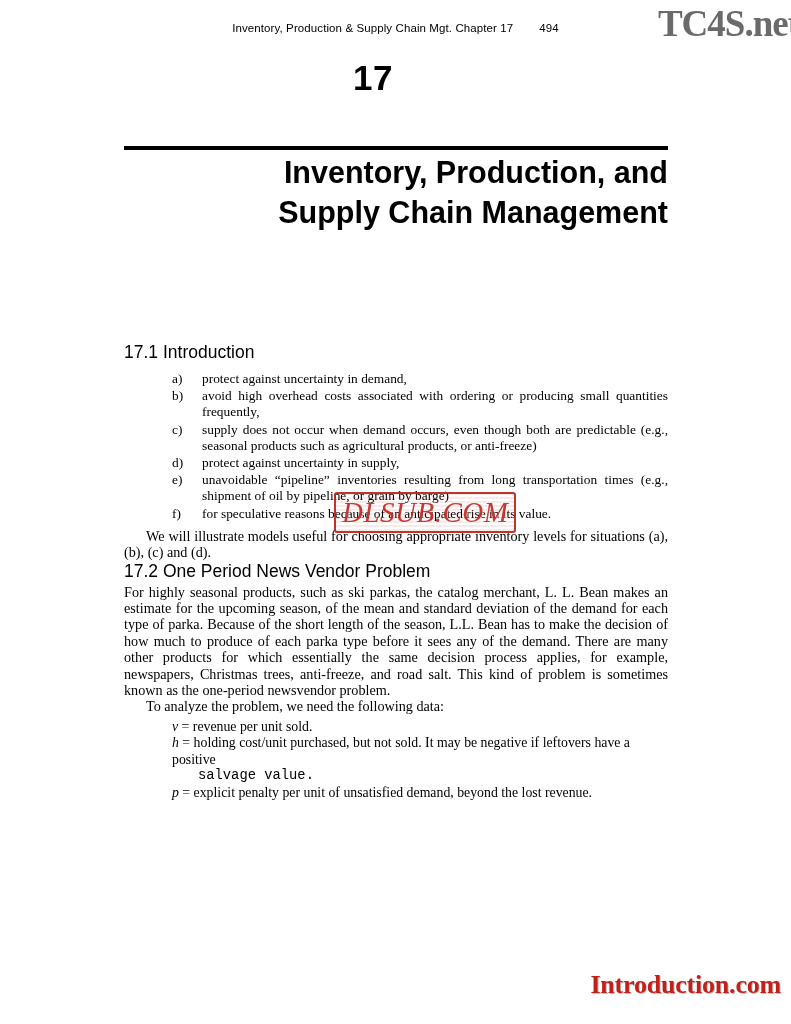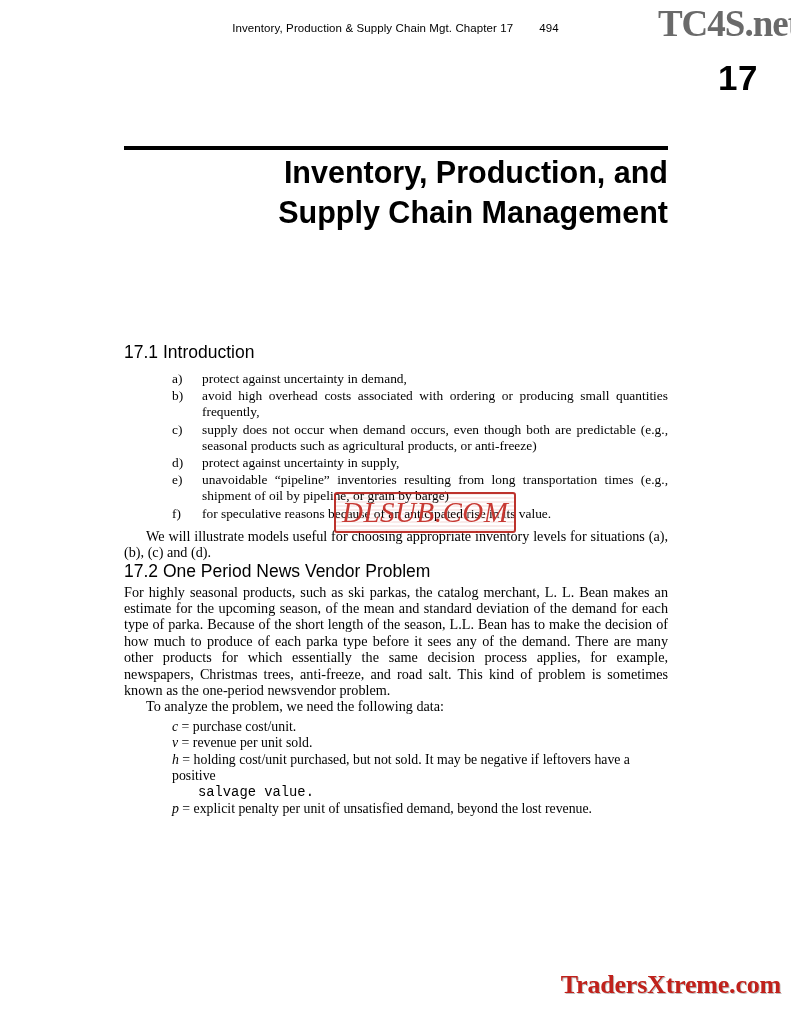--- a/index.html
+++ b/index.html
@@ -31,23 +31,23 @@
     color: #000;
   }
   .running-head .pg {
     margin-left: 26px;
   }
 
   
   .chapter-number {
     position: absolute;
     top: 58px;
-    left: 12px;
+    left: 0;
     width: 746px;
-    text-align: right;
+    text-align: center;
     font-family: "Liberation Sans", sans-serif;
     font-weight: bold;
     font-size: 35px;
     letter-spacing: 0.5px;
   }
 
   
   .title-rule {
     position: absolute;
     top: 146px;
@@ -222,24 +222,23 @@
       <li><span class="lbl">f)</span><span>for speculative reasons because of an anticipated rise in its value.</span></li>
     </ol>
 
     <p class="para indent tight" style="margin-top:6px;">We will illustrate models useful for choosing appropriate inventory levels for situations (a), (b), (c) and (d).</p>
 
     <h2 class="sec sec2">17.2 One Period News Vendor Problem</h2>
     <p class="para">For highly seasonal products, such as ski parkas, the catalog merchant, L. L. Bean makes an estimate for the upcoming season, of the mean and standard deviation of the demand for each type of parka. Because of the short length of the season, L.L. Bean has to make the decision of how much to produce of each parka type before it sees any of the demand. There are many other products for which essentially the same decision process applies, for example, newspapers, Christmas trees, anti-freeze, and road salt. This kind of problem is sometimes known as the one-period newsvendor problem.</p>
     <p class="para indent">To analyze the problem, we need the following data:</p>
 
     <div class="defs">
-      <div class="d"><span class="ital">c</span><span> = purchase cost/unit.</span></div>
       <div class="d"><span class="ital">v</span><span> = revenue per unit sold.</span></div>
       <div class="d"><span class="ital">h</span><span> = holding cost/unit purchased, but not sold. It may be negative if leftovers have a positive</span><span class="hang">salvage value.</span></div>
       <div class="d"><span class="ital">p</span><span> = explicit penalty per unit of unsatisfied demand, beyond the lost revenue.</span></div>
     </div>
 
   </div>
 
   <div class="wm-dlsub">DLSUB.COM</div>
-  <div class="wm-traders">TradersXtreme.com</div>
+  <div class="wm-traders">Introduction.com</div>
 
 </div>
 
 </body></html>

